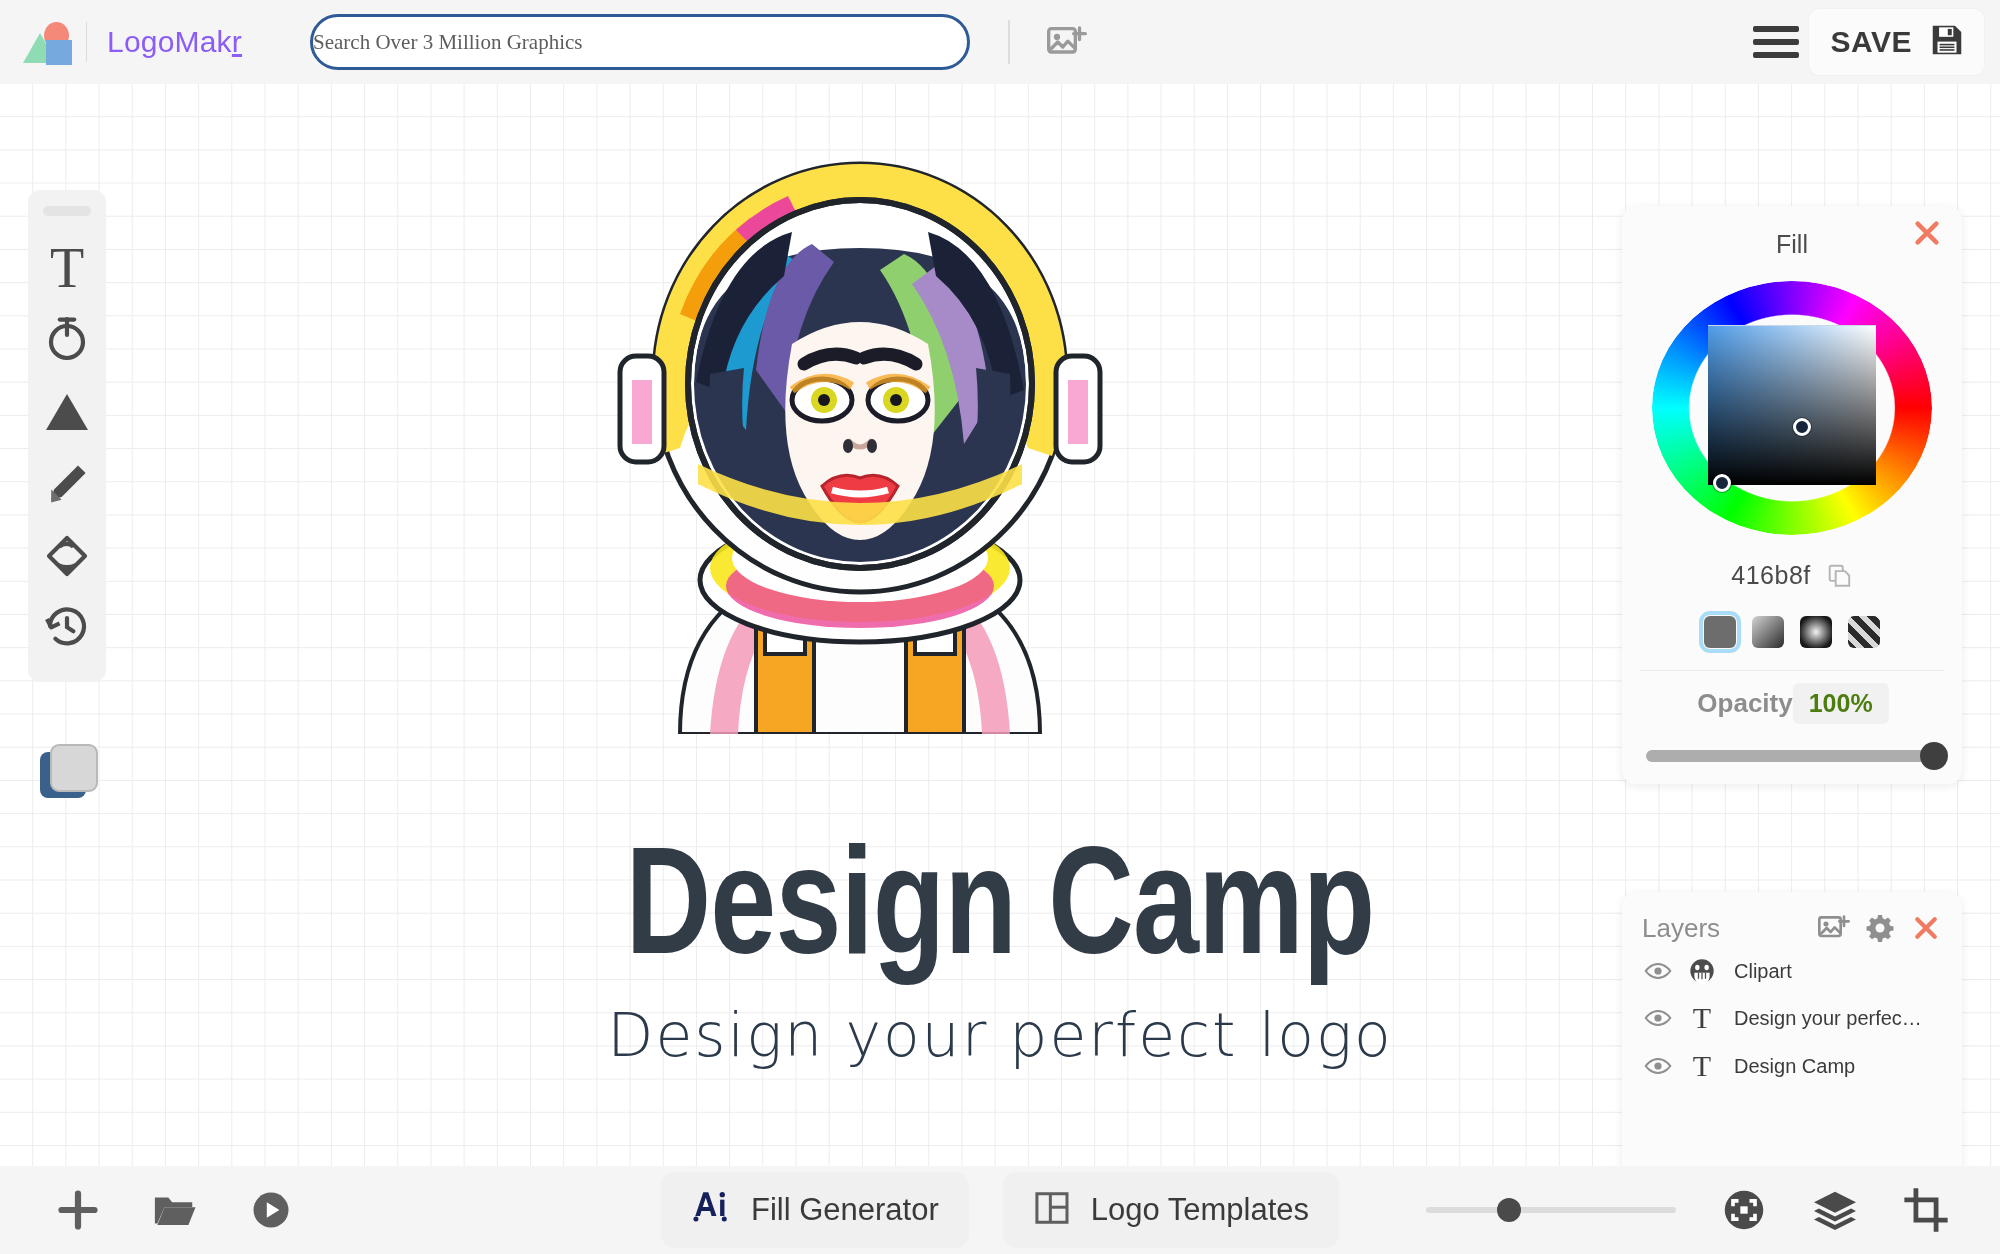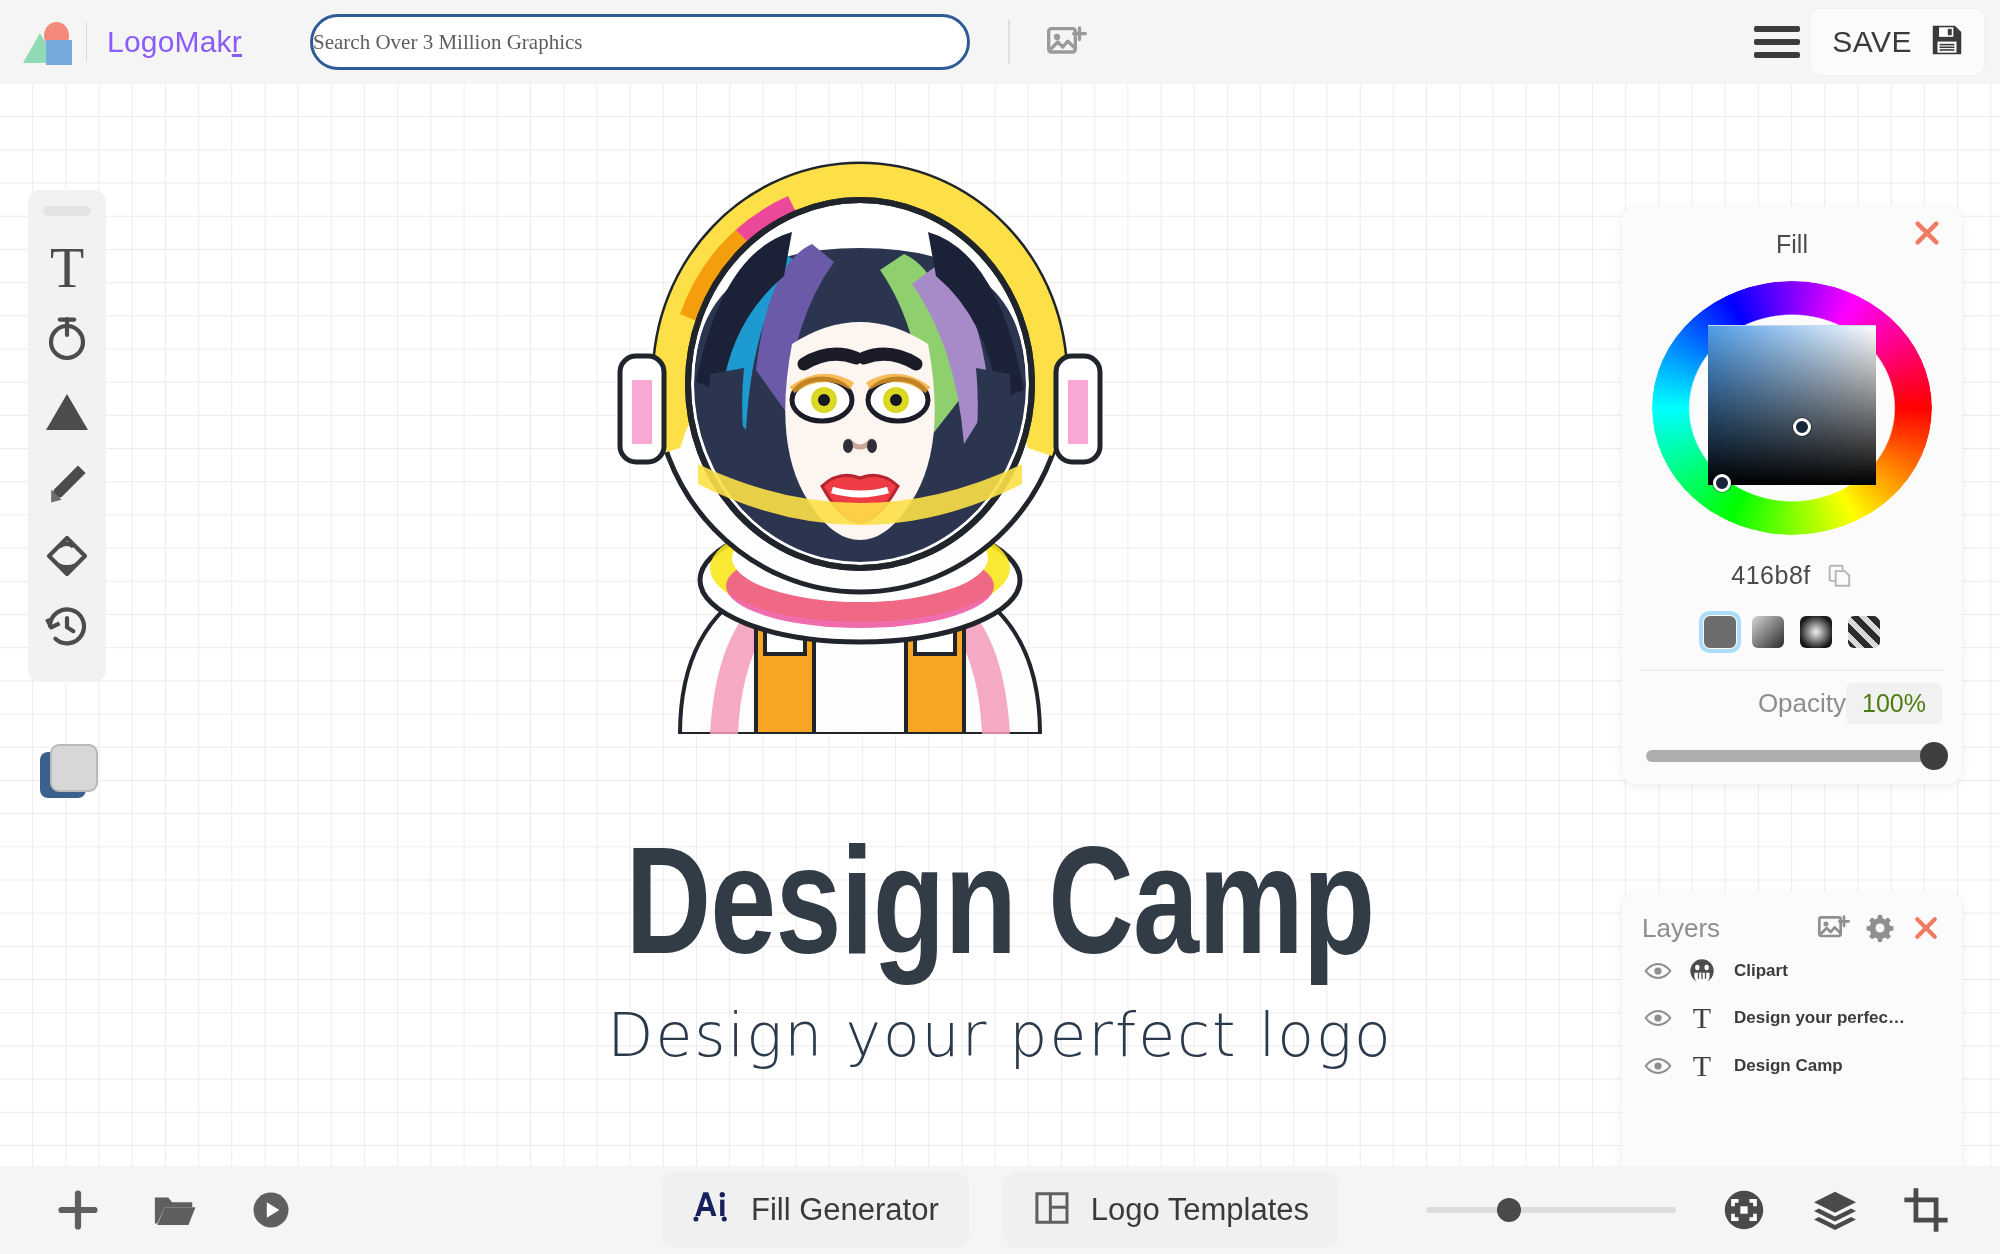--- a/index.html
+++ b/index.html
@@ -57,21 +57,21 @@
     margin-left: auto; display: flex; align-items: center; padding-right: 16px; gap: 4px;
   }
   .burger { width: 58px; height: 50px; display:flex; flex-direction: column;
     justify-content: center; gap: 7px; cursor: pointer; padding: 0 6px; }
   .burger span { display: block; height: 6px; background: #3c3c3c; border-radius: 2px; }
   .save-btn {
     display: flex; align-items: center; gap: 16px;
     background: #fbfbfb; border-radius: 10px; padding: 12px 18px 12px 22px;
     cursor: pointer; box-shadow: 0 0 0 1px rgba(0,0,0,0.015);
   }
-  .save-label { font-size: 30px; color: #3a3a3a; letter-spacing: .5px; }
+  .save-label { font-size: 30px; color: #3a3a3a; letter-spacing: .5px; font-weight: bold; }
 
   
   .canvas {
     position: absolute; top: 84px; left: 0; width: 2000px; height: 1082px;
     background-color: #ffffff;
     background-image:
       linear-gradient(to right, #ececec 1px, transparent 1px),
       linear-gradient(to bottom, #ececec 1px, transparent 1px);
     background-size: 33.2px 33.2px;
     background-position: -1px -1px;
@@ -164,22 +164,23 @@
   .sw-sel { outline: 4px solid #aadcf7; outline-offset: 1px; }
   .sw-solid { background: #6d6d6d; }
   .sw-linear { background: linear-gradient(135deg, #d4d4d4 0%, #2a2a2a 100%); }
   .sw-radial { background: radial-gradient(circle at 50% 50%, #f2f2f2 0%, #191919 75%); }
   .sw-none {
     background: repeating-linear-gradient(45deg, #2b2b2b 0 6px, #d9d9d9 6px 12px);
   }
 
   .panel-sep { height: 1px; background: #ececec; margin: 22px 18px 0; }
   .opacity-row {
-    display: flex; align-items: center; justify-content: flex-end;
+    display: flex; align-items: center; justify-content: center;
     padding: 12px 20px 0 22px;
+    font-weight: bold;
   }
   .opacity-label { font-size: 26px; color: #8d8d8d; }
   .opacity-val {
     background: #f1f1f1; border-radius: 6px; padding: 6px 16px;
     font-size: 25px; color: #4d7c0f; min-width: 86px; text-align: center;
   }
   .slider-track {
     position: relative; height: 12px; background: #adadad; border-radius: 6px;
     margin: 26px 24px 0 24px;
   }
@@ -193,21 +194,21 @@
   .layers-head {
     display: flex; align-items: center; padding: 20px 20px 4px 20px; gap: 14px;
   }
   .layers-title { font-size: 26px; color: #8d8d8d; margin-right: auto; }
   .layers-icon-btn { width: 32px; height: 32px; cursor: pointer; display:flex; align-items:center; justify-content:center; }
   .layer-row {
     display: flex; align-items: center; gap: 18px; padding: 9px 20px 9px 22px; cursor: pointer;
   }
   .eye-ic { width: 26px; height: 20px; flex: 0 0 auto; cursor: pointer; }
   .layer-type-ic { width: 28px; display: flex; justify-content: center; flex: 0 0 auto; }
-  .layer-name { font-size: 17px; color: #3b3b3b; white-space: nowrap; overflow: hidden; font-weight: bold; }
+  .layer-name { font-size: 20px; color: #3b3b3b; white-space: nowrap; overflow: hidden; }
   .tser { font-family: "Liberation Serif", serif; font-size: 30px; color: #3f3f3f; line-height: 1; }
 
   
   .bottombar {
     position: absolute; left: 0; bottom: 0; width: 2000px; height: 88px;
     background: #f5f5f6; display: flex; align-items: center; z-index: 40;
   }
   .bb-left { display: flex; align-items: center; gap: 52px; padding-left: 56px; }
   .bb-icon { cursor: pointer; display: flex; align-items: center; justify-content: center; }
   .bb-center { position: absolute; left: 50%; transform: translateX(-50%); display: flex; gap: 34px; }

